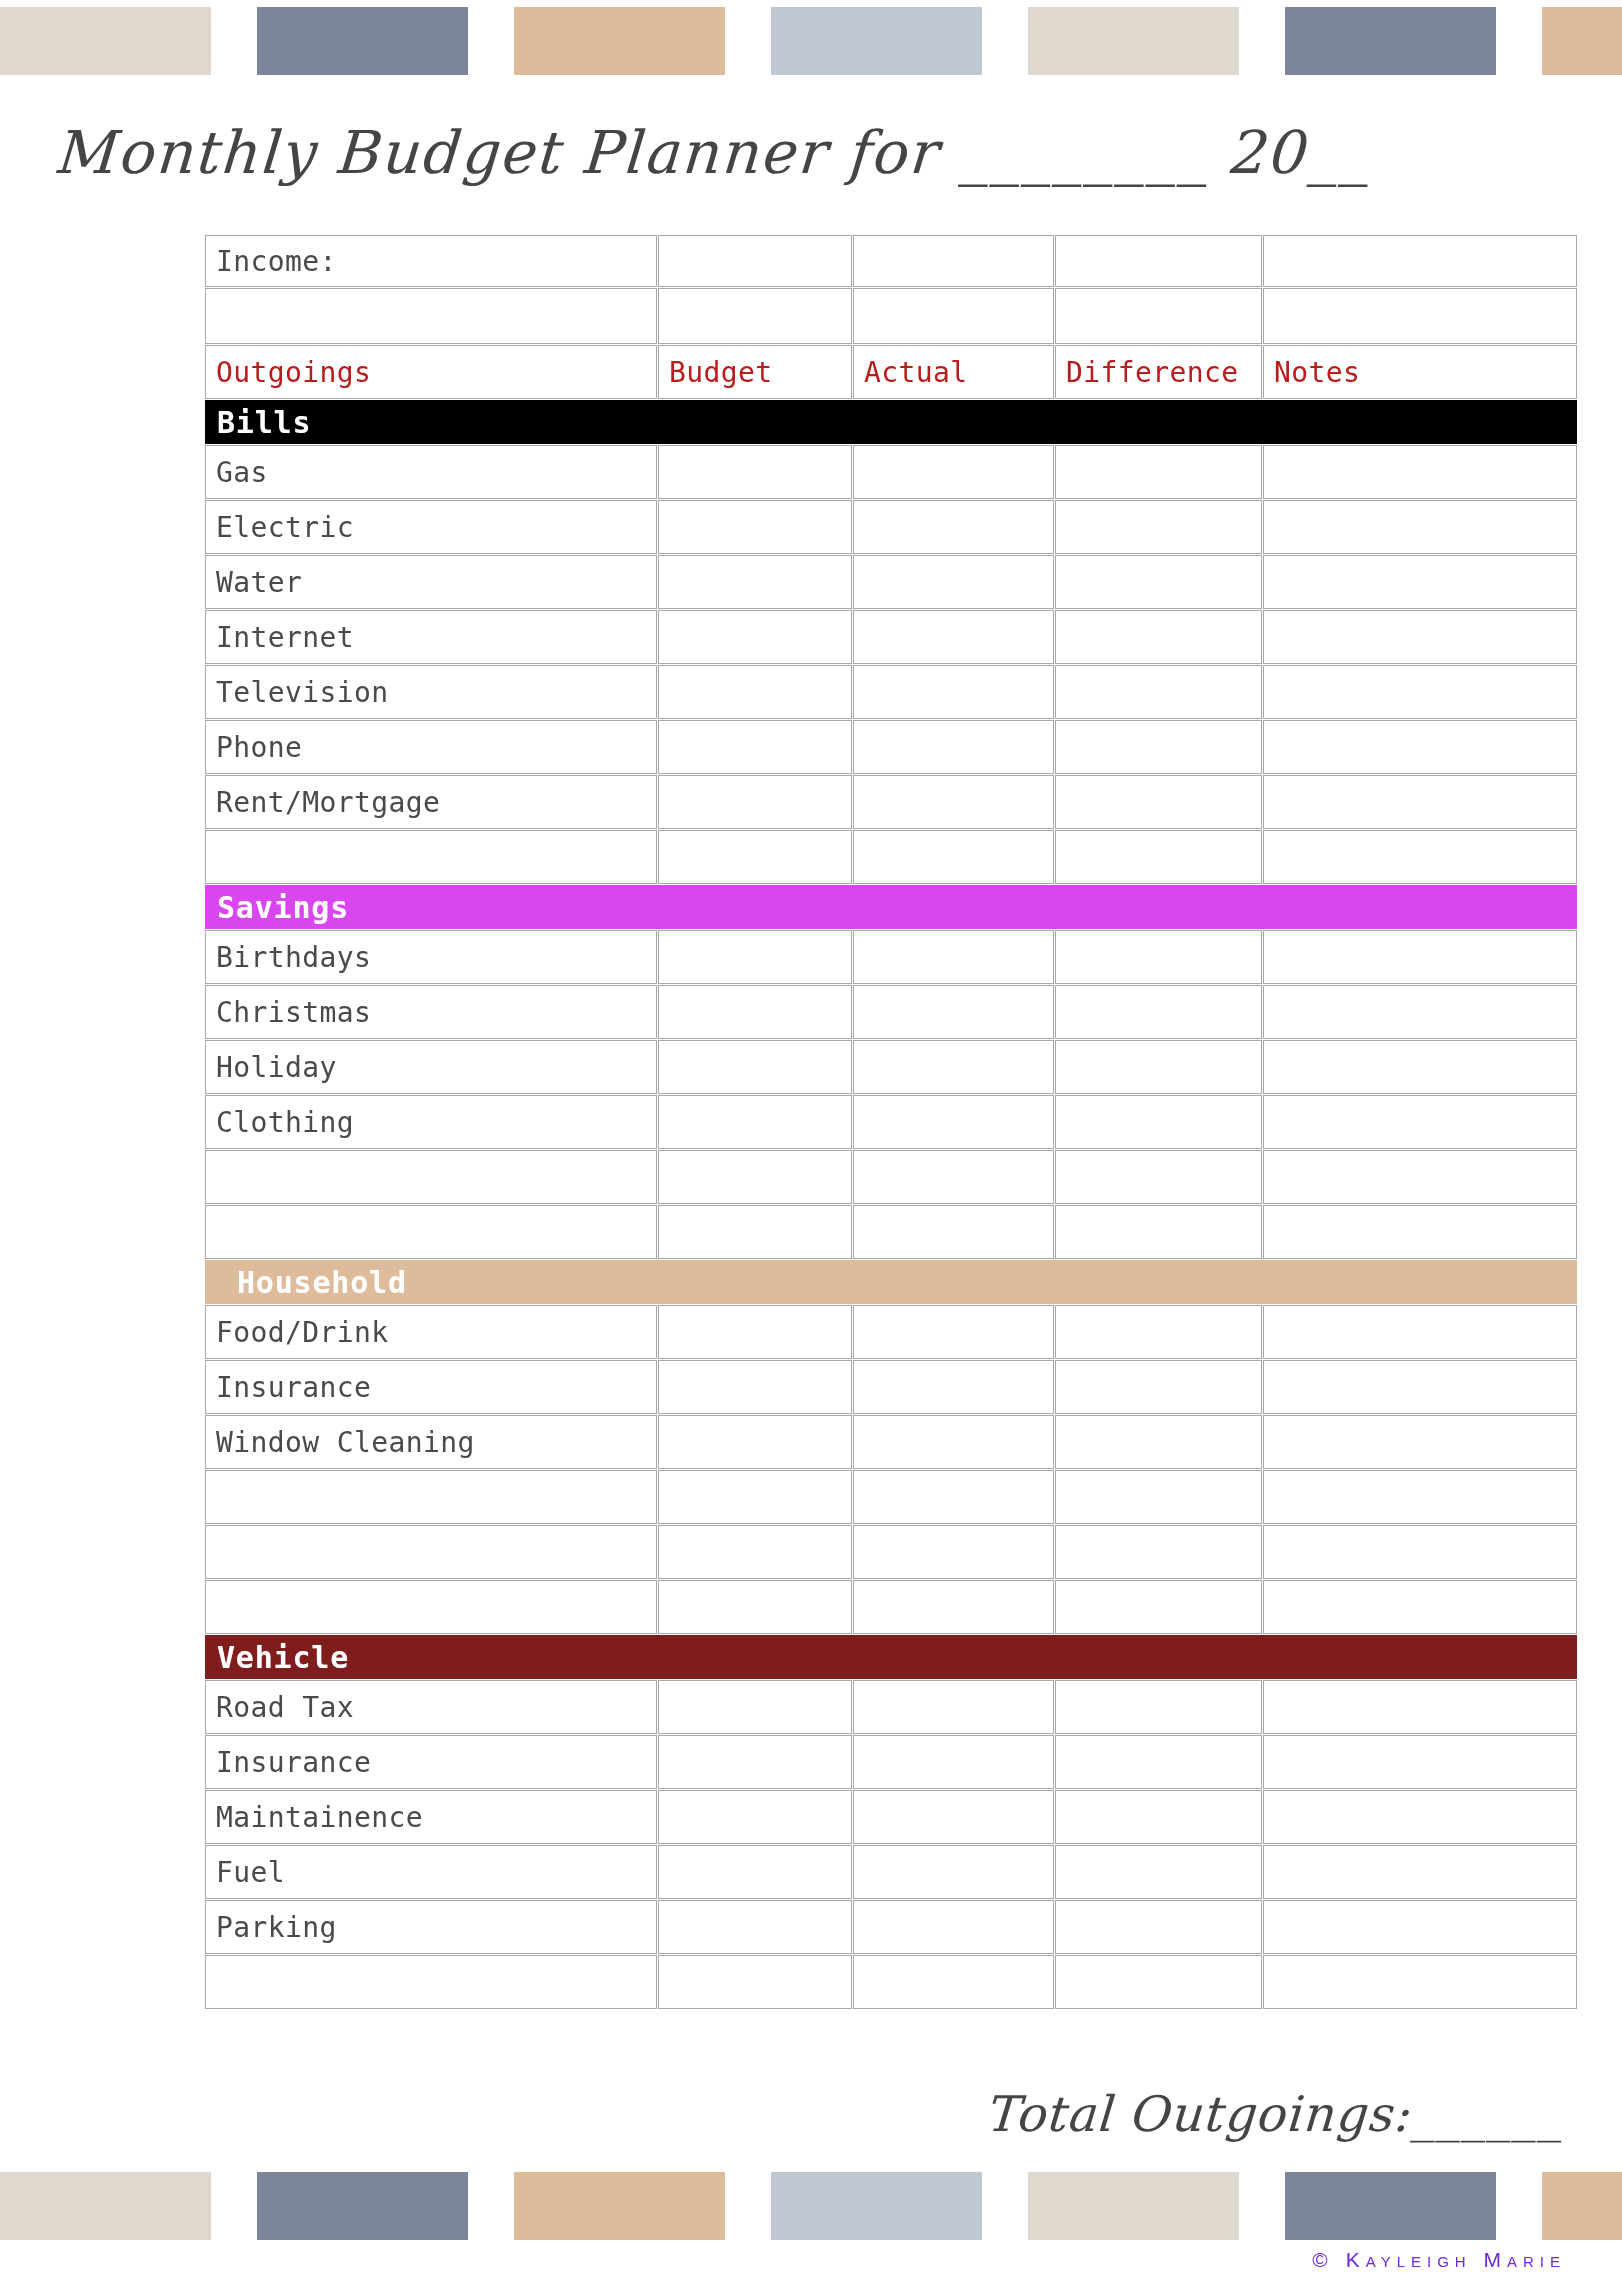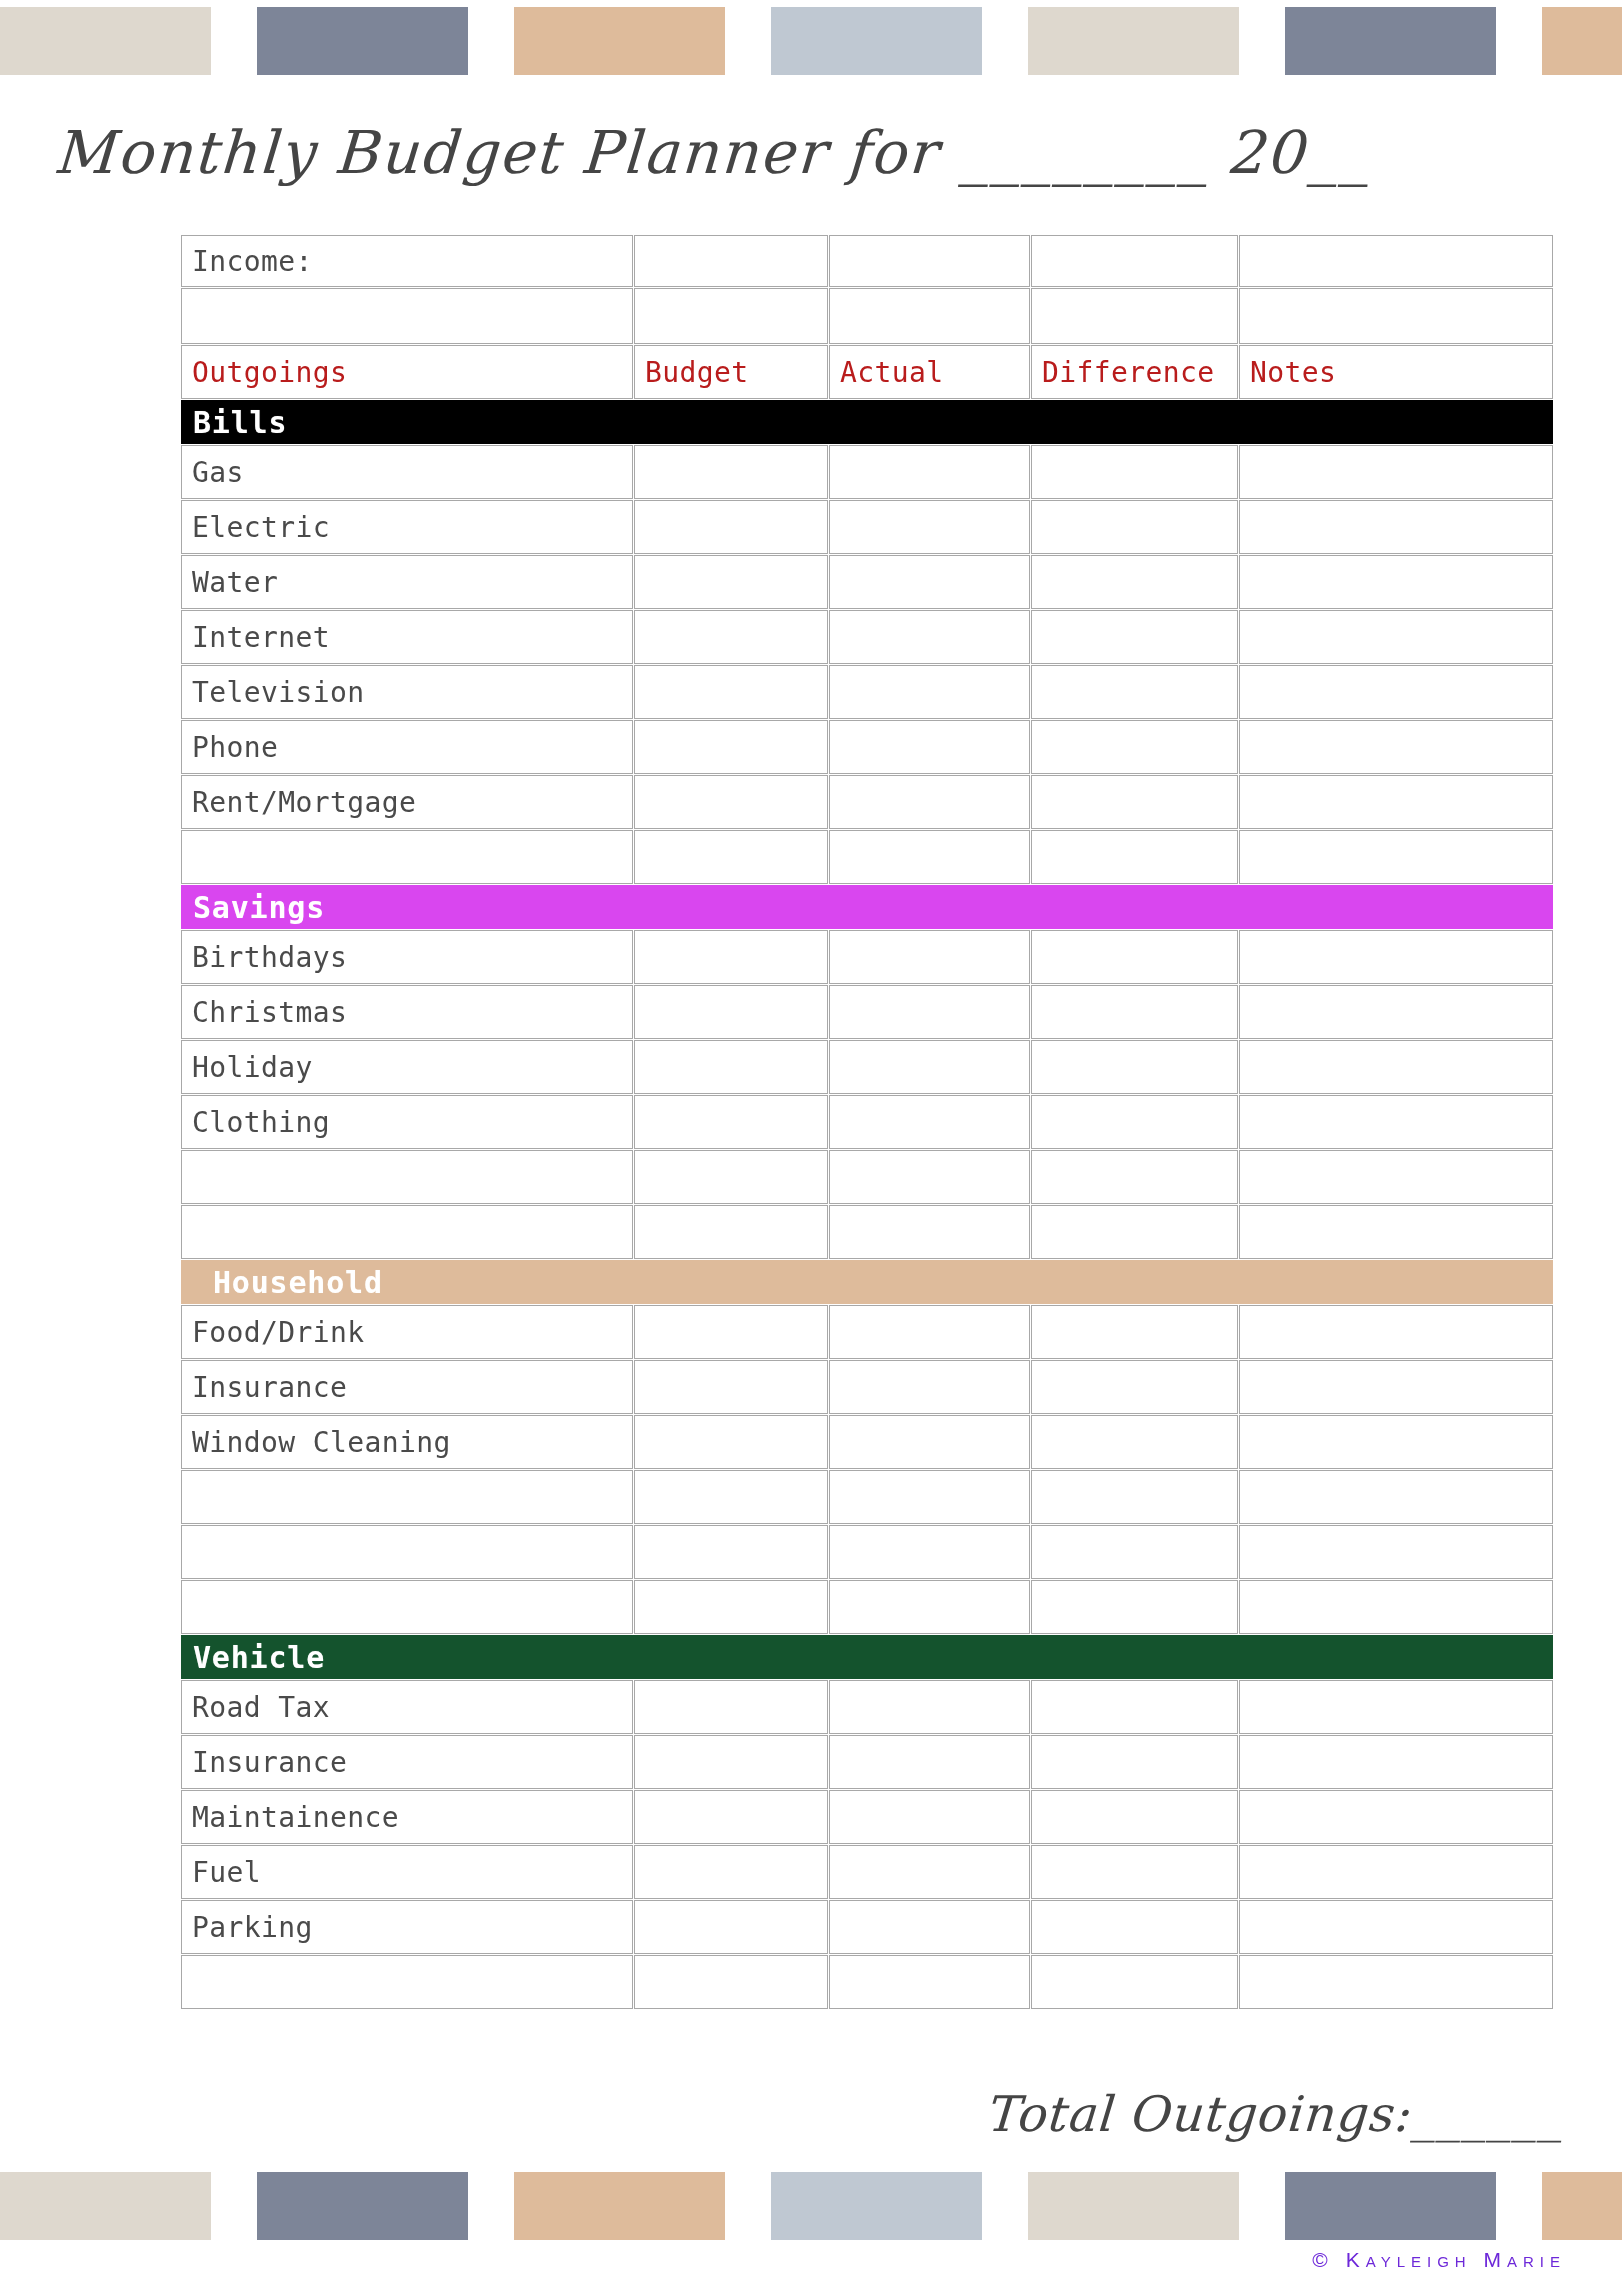--- a/index.html
+++ b/index.html
@@ -51,21 +51,21 @@
     color: #454545;
     letter-spacing: 1.7px;
     white-space: nowrap;
     line-height: 85px;
     transform: skewX(-6deg);
   }
 
   
   .table-wrap {
     position: absolute;
-    left: 180px;
+    left: 204px;
     top: 234px;
     width: 1369px;
   }
   table.budget {
     width: 1369px;
     border-collapse: separate;
     border-spacing: 1.7px;
     table-layout: fixed;
   }
   table.budget td {
@@ -337,21 +337,21 @@
           <td class="cell-blank"></td>
         </tr>
         <tr>
           <td class="cell-blank"></td>
           <td class="cell-blank"></td>
           <td class="cell-blank"></td>
           <td class="cell-blank"></td>
           <td class="cell-blank"></td>
         </tr>
         <tr class="section-row">
-          <td colspan="5" style="background: #14532d;">Vehicle</td>
+          <td colspan="5" style="background: #7f1d1d;">Vehicle</td>
         </tr>
         <tr>
           <td>Road Tax</td>
           <td class="cell-blank"></td>
           <td class="cell-blank"></td>
           <td class="cell-blank"></td>
           <td class="cell-blank"></td>
         </tr>
         <tr>
           <td>Insurance</td>

